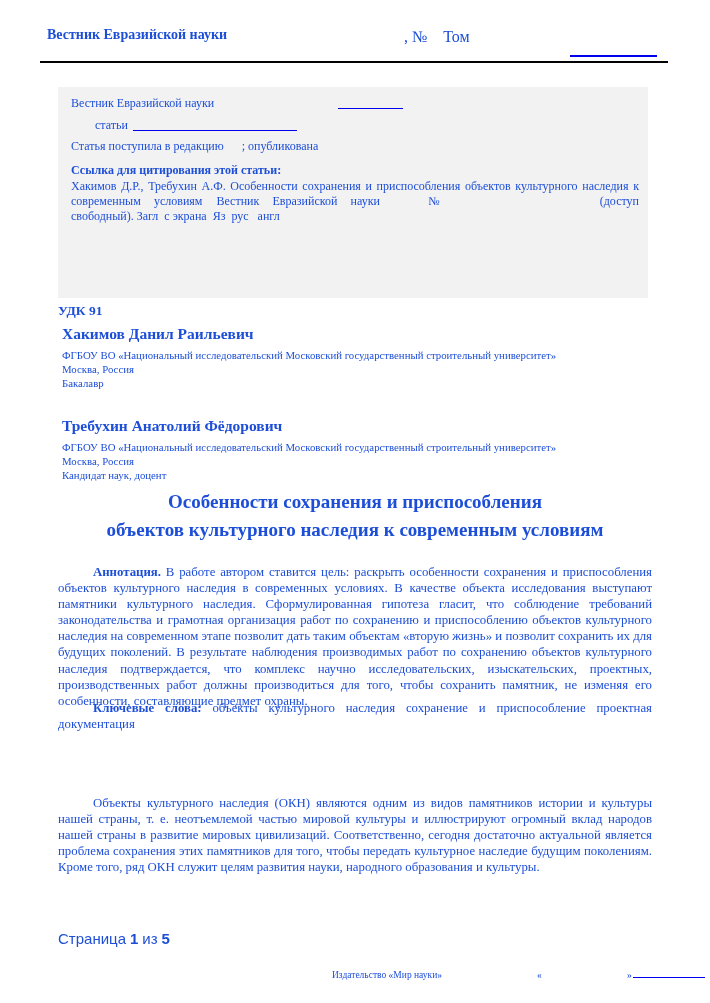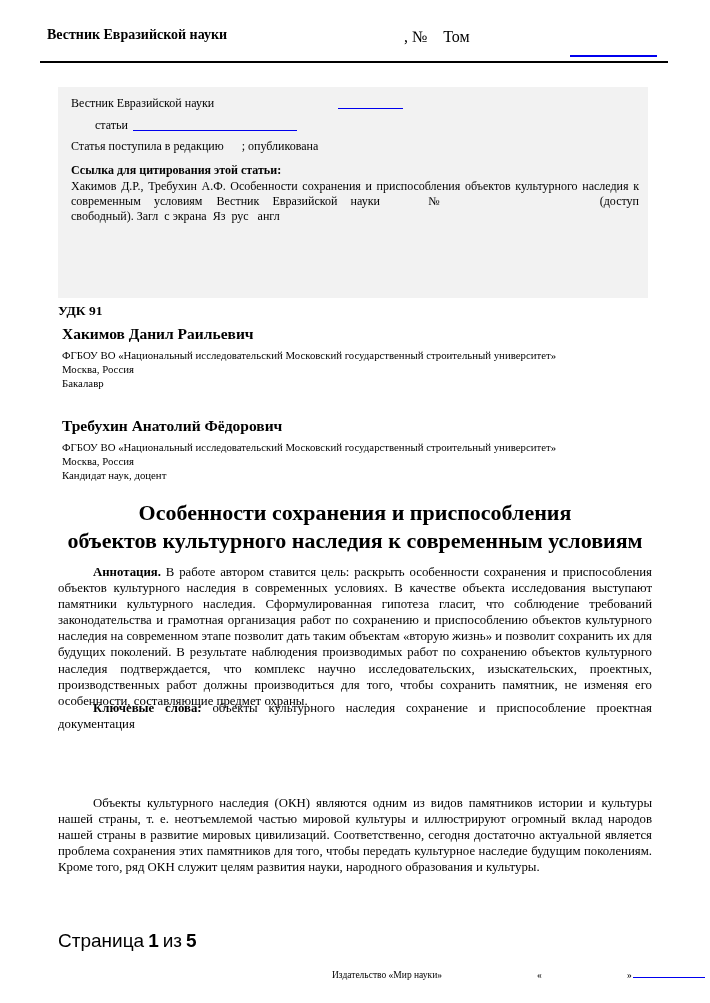--- a/index.html
+++ b/index.html
@@ -1,19 +1,19 @@
 <!DOCTYPE html>
 <html><head>
 <meta charset="utf-8">
 <style>
   * { margin:0; padding:0; box-sizing:border-box; }
   html,body { background:#888; }
   .page {
     position:relative; width:710px; height:1003px; margin:0 auto;
-    background:#ffffff; color:#000000;
+    background:#ffffff; color:#1d4ed8;
     font-family:"Liberation Serif", serif; overflow:hidden;
   }
   
   .header-journal { position:absolute; left:47px; top:27px; font-size:14px; font-weight:bold; }
   .header-issue   { position:absolute; left:404px; top:28px; font-size:16px; white-space:pre; }
   .header-link    { position:absolute; left:570px; top:49px; width:87px; height:8px;
                     border-bottom:2px solid #0000EE; }
   .header-rule    { position:absolute; left:40px; top:61px; width:628px; height:2px; background:#000; }
   
   .citation-box {
@@ -29,32 +29,32 @@
   .cite-label { font-weight:bold; line-height:16px; margin-top:4px; }
   .cite-par { text-align:justify; line-height:15.2px; margin-top:1px; }
   .pre { white-space:pre-wrap; }
   
   .udk { position:absolute; left:58px; top:303px; font-size:13.5px; font-weight:bold; }
   .author-block { position:absolute; left:62px; width:594px; text-align:left; }
   .author-block.first  { top:324px; }
   .author-block.second { top:416px; }
   .author-name { font-size:15.5px; font-weight:bold; line-height:20px; margin-bottom:5px; }
   .author-line { font-size:10.8px; line-height:13.8px; }
-  .article-title { position:absolute; left:35px; top:499px; width:640px;
-                   text-align:center; font-size:22px; font-weight:bold; line-height:27.5px; }
+  .article-title { position:absolute; left:35px; top:488px; width:640px;
+                   text-align:center; font-size:19px; font-weight:bold; line-height:27.5px; }
   
   .para { position:absolute; left:58px; width:594px; text-align:justify;
           font-size:12.8px; line-height:16.1px; text-indent:35px; }
   .abstract { top:564px; }
   .keywords { top:700px;font-family:Liberation Serif, serif; }
   .bodytext { top:795px; }
   .lbl { font-weight:bold; }
   
   .footer-page { position:absolute; left:58px; top:930px;
-                 font-family:"Liberation Sans", sans-serif; font-size:19px; }
+                 font-family:"Liberation Sans", sans-serif; font-size:15px; }
   .footer-page span { margin-right:4px; }
   .fp-bold { font-weight:bold; }
   .footer-pub   { position:absolute; left:332px; top:970px; font-size:9.5px; }
   .footer-quo-o { position:absolute; left:537px; top:970px; font-size:9.5px; }
   .footer-quo-c { position:absolute; left:627px; top:970px; font-size:9.5px; }
   .footer-link  { position:absolute; left:633px; top:963px; width:72px; height:15px;
                   border-bottom:1px solid #0000EE; }
 </style>
 </head>
 <body>

